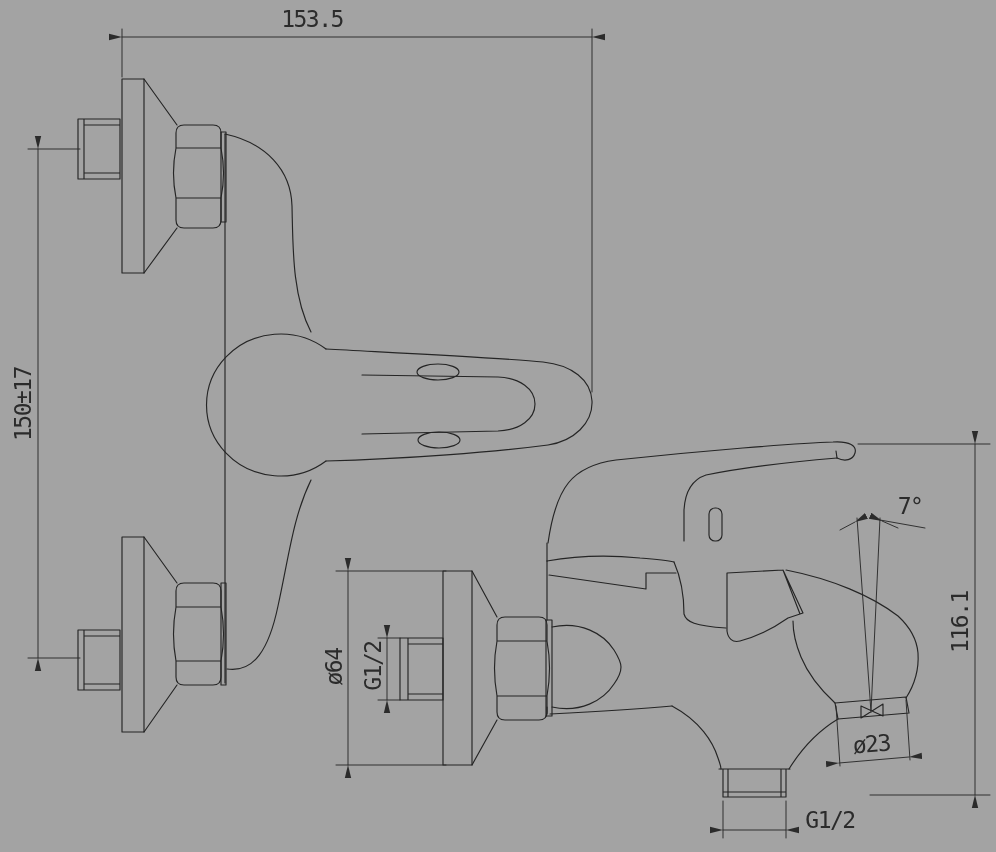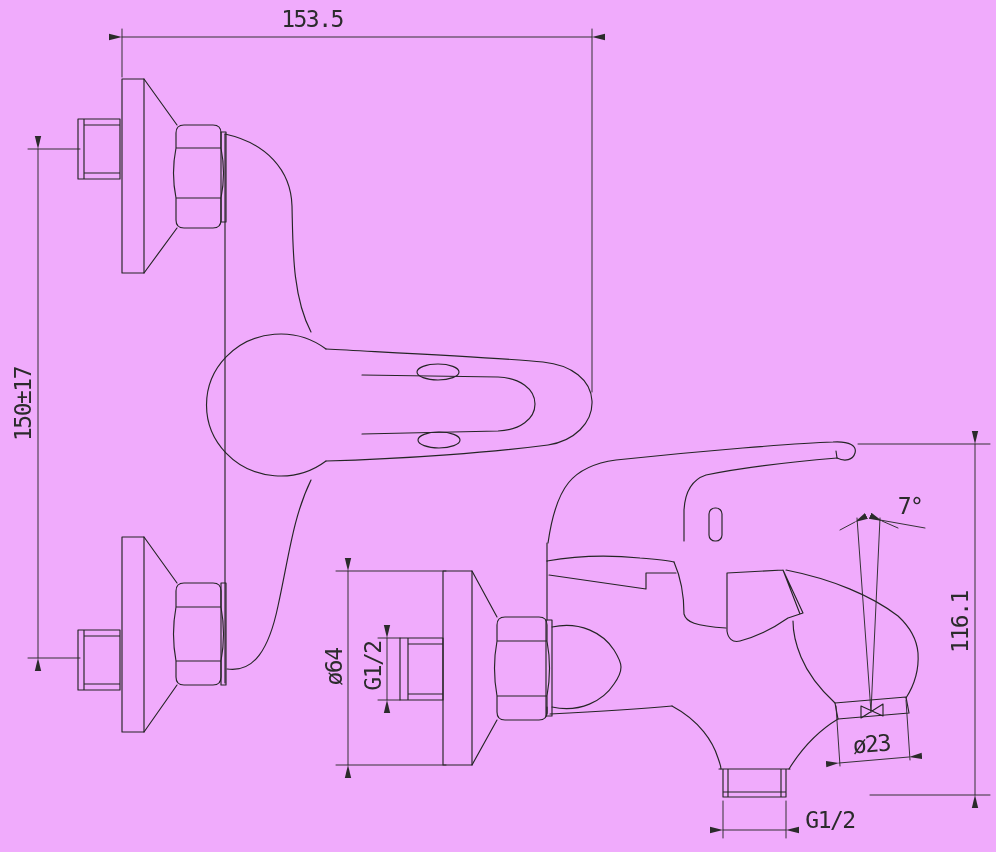--- a/index.html
+++ b/index.html
@@ -5,21 +5,21 @@
   html, body {
     margin: 0;
     padding: 0;
     background: #ffffff;
     font-family: "DejaVu Sans Mono", "Liberation Mono", monospace;
   }
   .canvas {
     position: relative;
     width: 996px;
     height: 852px;
-    background: #f0abfc;
+    background: #a3a3a3;
     overflow: hidden;
   }
   svg { display: block; }
   .geo {
     fill: none;
     stroke: #252525;
     stroke-width: 1.15;
     stroke-linecap: round;
     stroke-linejoin: round;
   }

